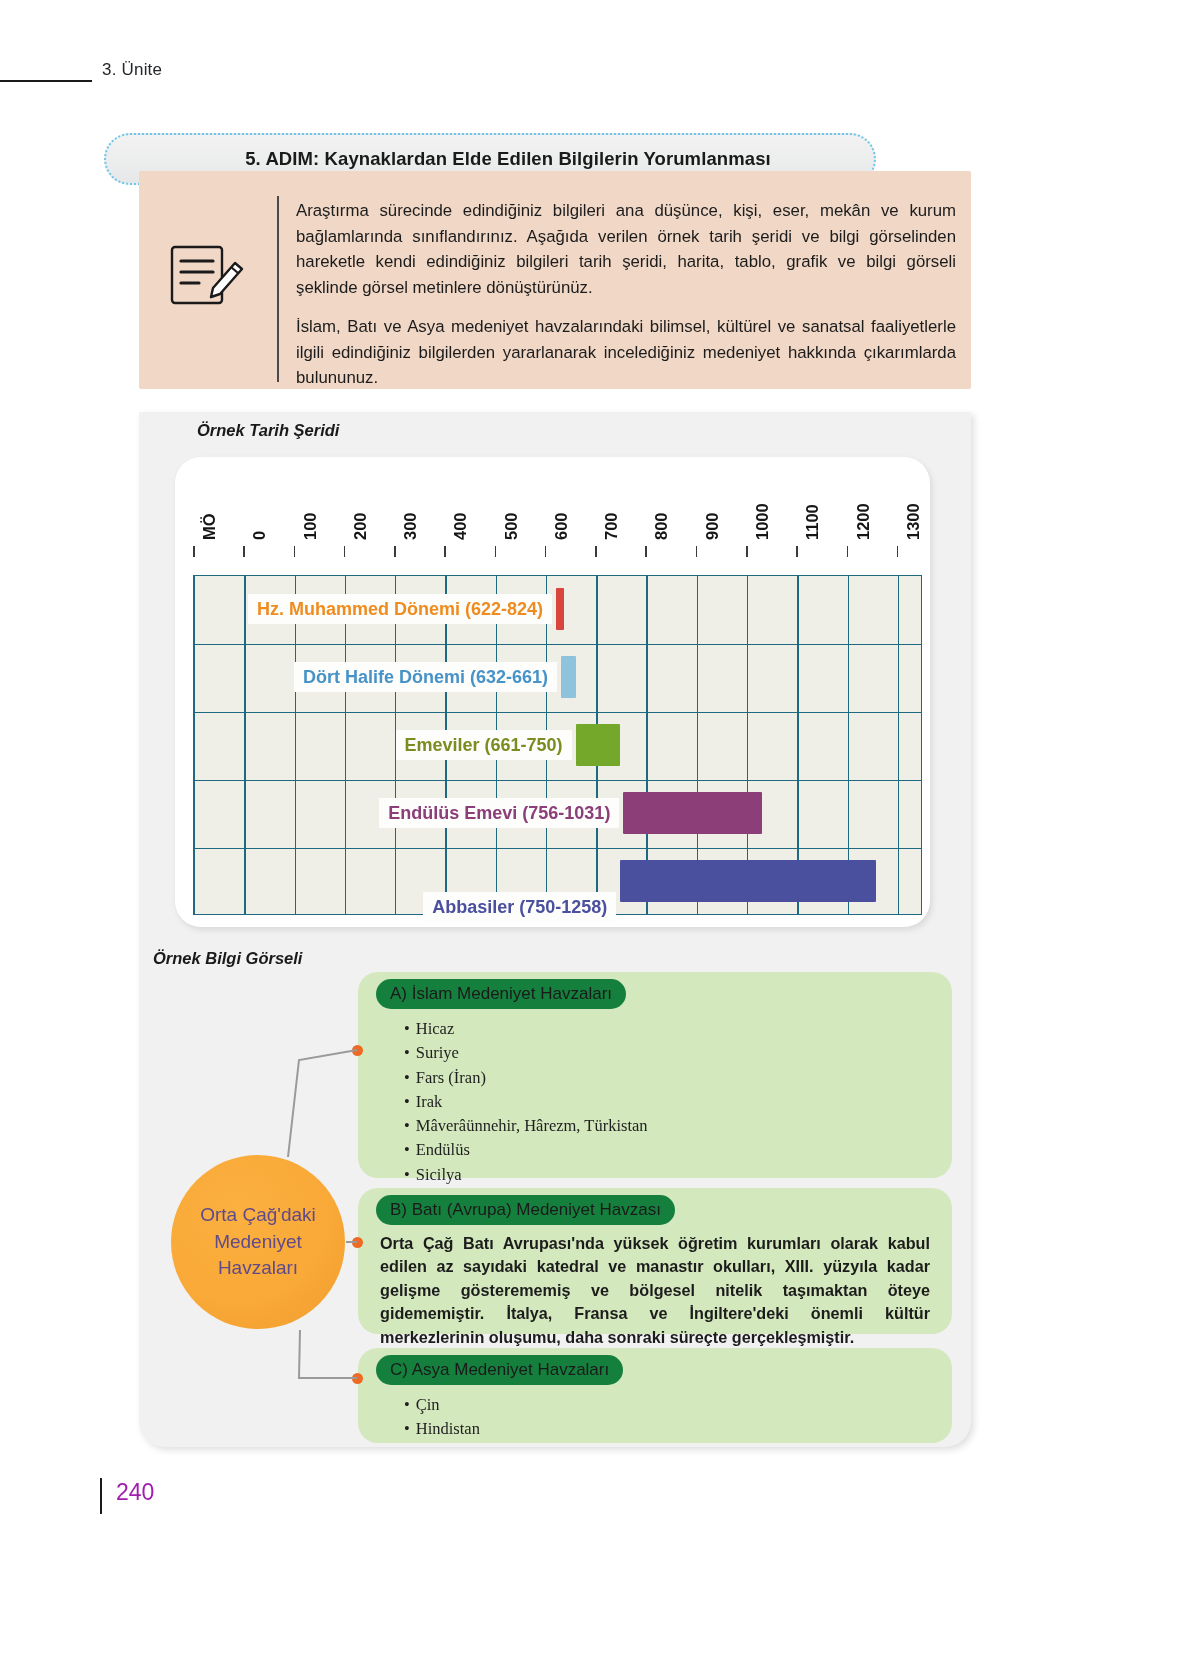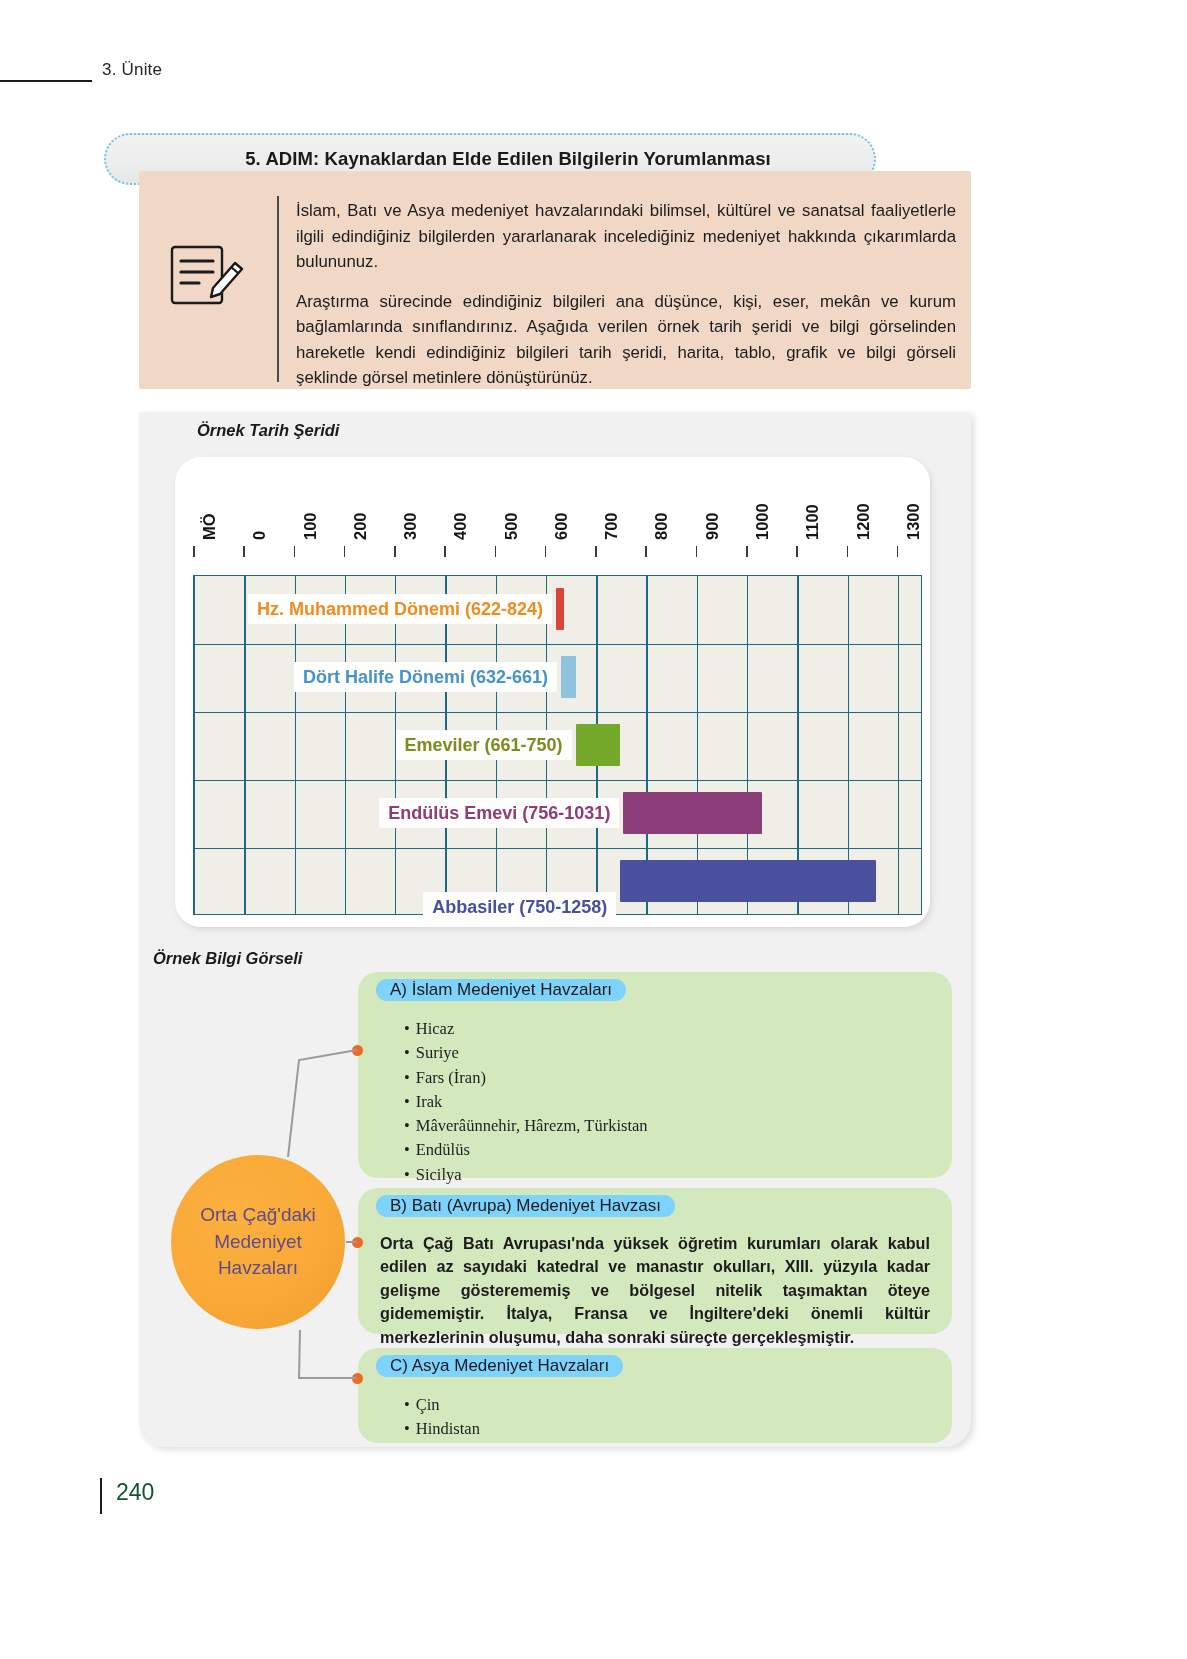--- a/index.html
+++ b/index.html
@@ -102,22 +102,22 @@
     position: absolute; height: 30px;
     background: #fdfdfb;
     display: flex; align-items: center; padding: 0 9px;
     font-size: 18px; font-weight: bold; white-space: nowrap;
   }
 
   .green-card {
     position: absolute; background: #d3e8bd; border-radius: 20px;
   }
   .green-pill {
-    position: absolute; height: 22px; border-radius: 16px;
-    background: #7dd3fc;
+    position: absolute; height: 30px; border-radius: 16px;
+    background: #15803d;
     display: flex; align-items: center; padding: 0 14px;
     font-size: 17px; color: #1a1a1a; white-space: nowrap;
   }
   .bullet-list {
     position: absolute; font-size: 16.5px; color: #1f1f1f; line-height: 1.47;
   }
   .bullet-list div { white-space: nowrap; font-family: Liberation Serif, serif; }
   .bullet-dot { display: inline-block; margin-right: 6px; }
 
   .green-para {
@@ -137,21 +137,21 @@
     background: #ee6a24;
   }
 
   
   .foot-rule {
     position: absolute; left: 100px; top: 1478px; width: 2px; height: 36px;
     background: #1a1a1a;
   }
   .page-number {
     position: absolute; left: 116px; top: 1479px;
-    font-size: 23px; color: #14532d;
+    font-size: 23px; color: #a21caf;
   }
 </style>
 </head>
 <body>
 
 <div class="page">
 
   <div class="headrule"></div>
   <div class="unit-label">3. Ünite</div>
 
@@ -168,22 +168,22 @@
       <line x1="12" y1="31" x2="44" y2="31" stroke="#1a1a1a" stroke-width="3.2" stroke-linecap="round"></line>
       <line x1="12" y1="42" x2="30" y2="42" stroke="#1a1a1a" stroke-width="3.2" stroke-linecap="round"></line>
       <path d="M44 47 L66 22 L73 28 L51 53 L42 56 Z" fill="#ffffff" stroke="#1a1a1a" stroke-width="2.4" stroke-linejoin="round"></path>
       <line x1="62" y1="26" x2="69" y2="32" stroke="#1a1a1a" stroke-width="2.2"></line>
     </svg>
   </div>
 
   <div class="instr-divider"></div>
 
   <div class="instr-text">
+    <p>Araştırma sürecinde edindiğiniz bilgileri ana düşünce, kişi, eser, mekân ve kurum bağlamlarında sınıflandırınız. Aşağıda verilen örnek tarih şeridi ve bilgi görselinden hareketle kendi edindiğiniz bilgileri tarih şeridi, harita, tablo, grafik ve bilgi görseli şeklinde görsel metinlere dönüştürünüz.</p>
     <p>İslam, Batı ve Asya medeniyet havzalarındaki bilimsel, kültürel ve sanatsal faaliyetlerle ilgili edindiğiniz bilgilerden yararlanarak incelediğiniz medeniyet hakkında çıkarımlarda bulununuz.</p>
-    <p>Araştırma sürecinde edindiğiniz bilgileri ana düşünce, kişi, eser, mekân ve kurum bağlamlarında sınıflandırınız. Aşağıda verilen örnek tarih şeridi ve bilgi görselinden hareketle kendi edindiğiniz bilgileri tarih şeridi, harita, tablo, grafik ve bilgi görseli şeklinde görsel metinlere dönüştürünüz.</p>
   </div>
 
   <div class="content-card"></div>
 
   <div class="section-label" id="label-timeline">Örnek Tarih Şeridi</div>
 
   <div class="timeline-card"></div>
   <div class="axis-area" id="axis-area" style="left:175px;top:457px;"></div>
   <div class="grid" id="timeline-grid">
       <div class="vline" style="left: 0px;"></div>

